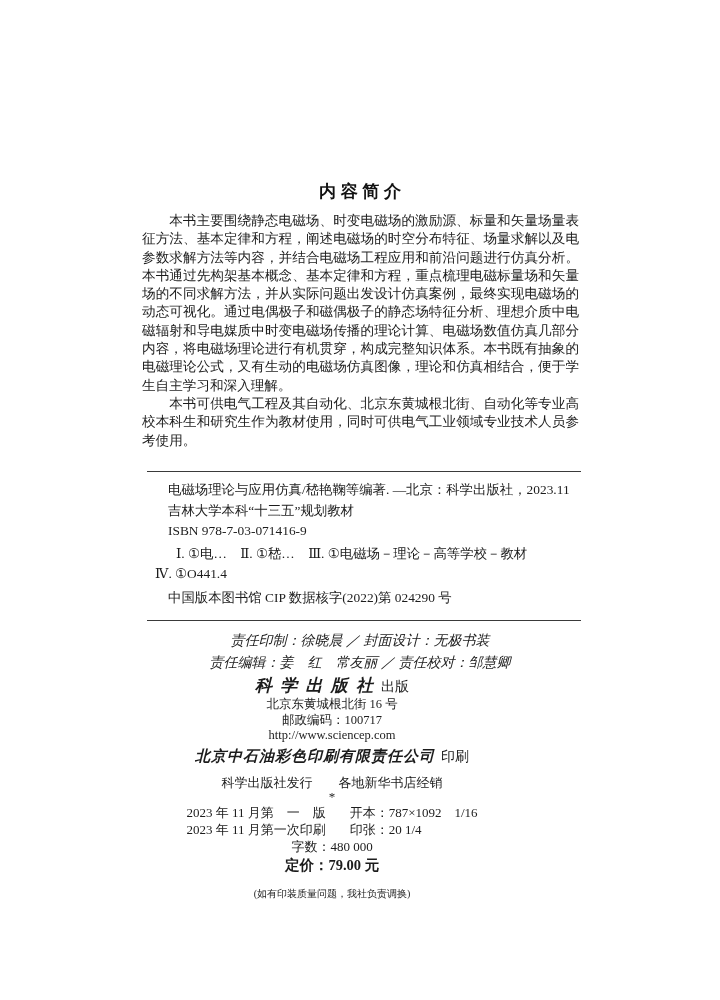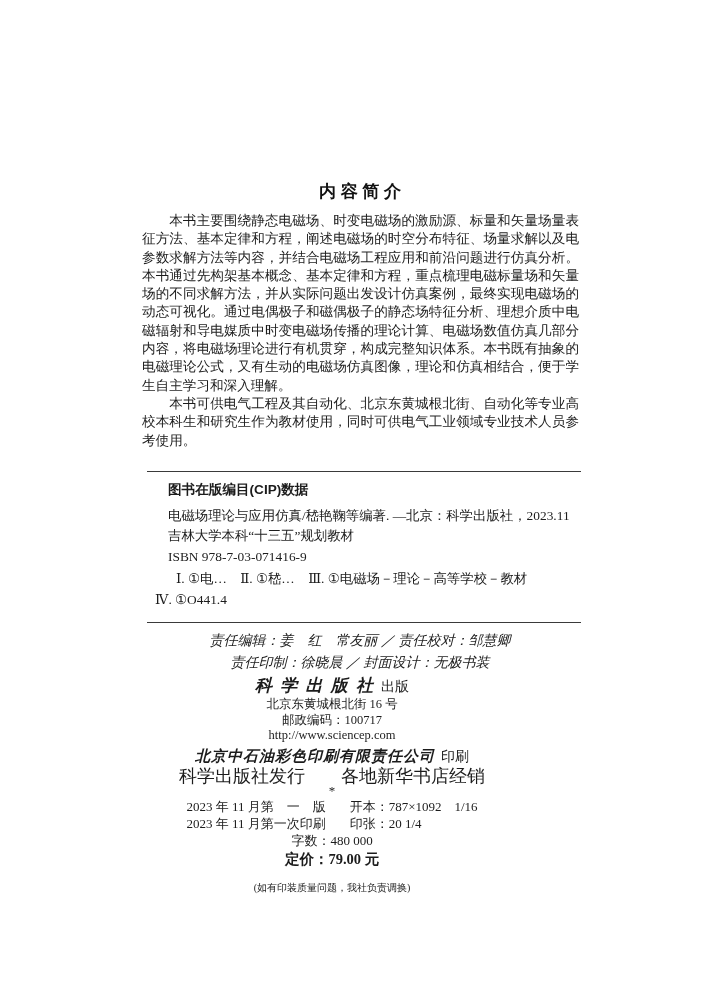--- a/index.html
+++ b/index.html
@@ -49,21 +49,21 @@
     text-align:center;
   }
   .pub-name-line { font-size:14px; }
   .pub-name {
     font-weight:bold; font-style:italic; font-size:17px;
     letter-spacing:2px; margin-right:6px;
   }
   .pub-addr, .pub-post, .pub-web { font-size:12.5px; line-height:15.5px; }
   .pub-printer-line { font-size:14px; margin-top:3px; line-height:18px; }
   .pub-printer { font-weight:bold; font-style:italic; font-size:15px; letter-spacing:1px; margin-right:6px; }
-  .pub-dist { font-size:18px; margin-top:2px; line-height:17px; }
+  .pub-dist { font-size:13px; margin-top:8px; line-height:17px; }
   .pub-star { font-size:13px; line-height:11px; }
   .print-table { display:inline-block; text-align:left; font-size:13px; line-height:17px; margin-top:2px; }
   .pt-left { display:inline-block; min-width:160px; }
   .word-count { font-size:13px; line-height:17px; }
   .price { font-size:14.5px; font-weight:bold; margin-top:1px; }
   .note { font-size:10px; margin-top:12px; }
 </style>
 </head>
 <body>
 
@@ -71,32 +71,32 @@
 
   <div class="summary-title">内  容  简  介</div>
 
   <div class="intro">
     <p>本书主要围绕静态电磁场、时变电磁场的激励源、标量和矢量场量表征方法、基本定律和方程，阐述电磁场的时空分布特征、场量求解以及电参数求解方法等内容，并结合电磁场工程应用和前沿问题进行仿真分析。本书通过先构架基本概念、基本定律和方程，重点梳理电磁标量场和矢量场的不同求解方法，并从实际问题出发设计仿真案例，最终实现电磁场的动态可视化。通过电偶极子和磁偶极子的静态场特征分析、理想介质中电磁辐射和导电媒质中时变电磁场传播的理论计算、电磁场数值仿真几部分内容，将电磁场理论进行有机贯穿，构成完整知识体系。本书既有抽象的电磁理论公式，又有生动的电磁场仿真图像，理论和仿真相结合，便于学生自主学习和深入理解。</p>
     <p>本书可供电气工程及其自动化、北京东黄城根北街、自动化等专业高校本科生和研究生作为教材使用，同时可供电气工业领域专业技术人员参考使用。</p>
   </div>
 
   <div class="cip-box">
     <div class="cip-inner">
-      <div class="cip-heading">图书在版编目(CIP)数据</div>
       <div>电磁场理论与应用仿真/嵇艳鞠等编著. —北京：科学出版社，2023.11</div>
       <div>吉林大学本科“十三五”规划教材</div>
       <div>ISBN 978-7-03-071416-9</div>
       <div class="cip-class1">Ⅰ. ①电…　Ⅱ. ①嵇…　Ⅲ. ①电磁场－理论－高等学校－教材</div>
       <div class="cip-class2">Ⅳ. ①O441.4</div>
+      <div class="cip-record">中国版本图书馆 CIP 数据核字(2022)第 024290 号</div>
     </div>
   </div>
 
   <div class="credits">
+    <div>责任印制：徐晓晨 ／ 封面设计：无极书装</div>
     <div>责任编辑：姜　红　常友丽 ／ 责任校对：邹慧卿</div>
-    <div>责任印制：徐晓晨 ／ 封面设计：无极书装</div>
   </div>
 
   <div class="pub-block">
     <div class="pub-name-line">
       <span class="pub-name">科 学 出 版 社</span><span>出版</span>
     </div>
     <div class="pub-addr">北京东黄城根北街 16 号</div>
     <div class="pub-post">邮政编码：100717</div>
     <div class="pub-web">http://www.sciencep.com</div>
     <div class="pub-printer-line">

